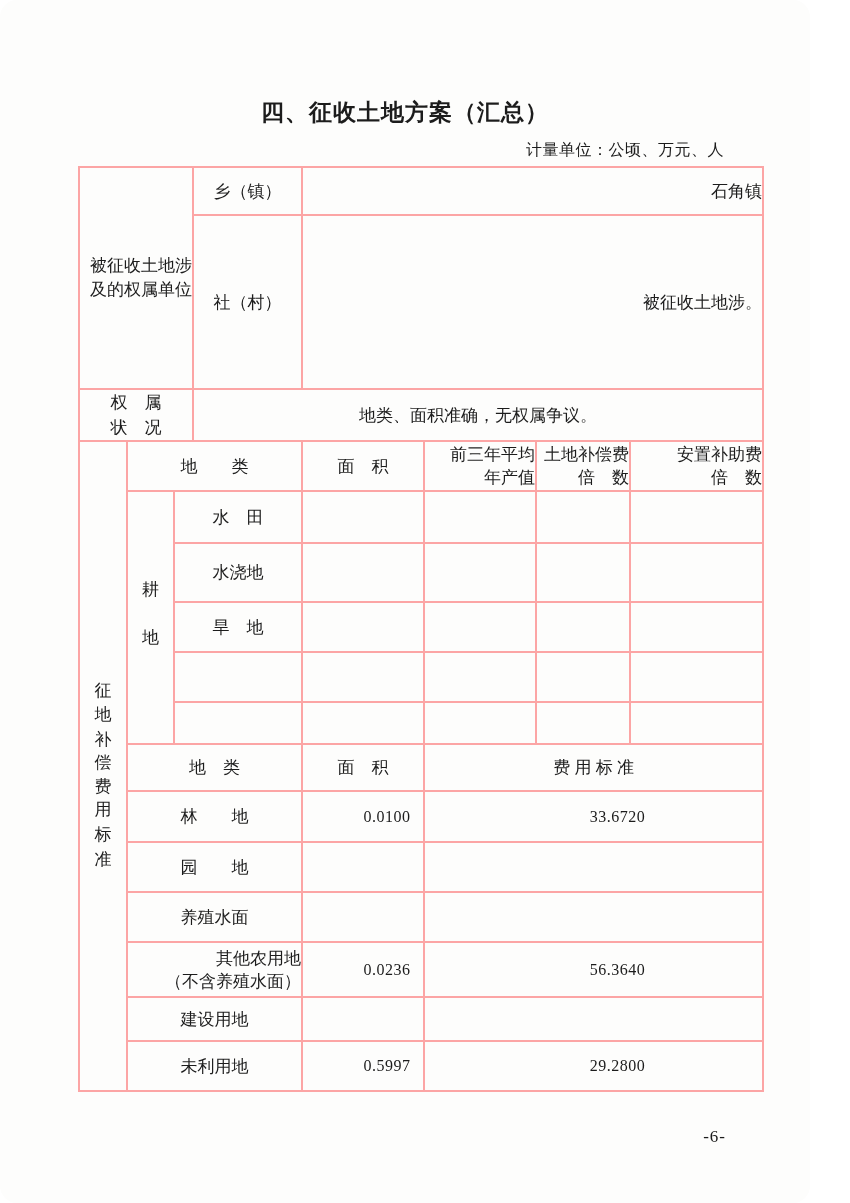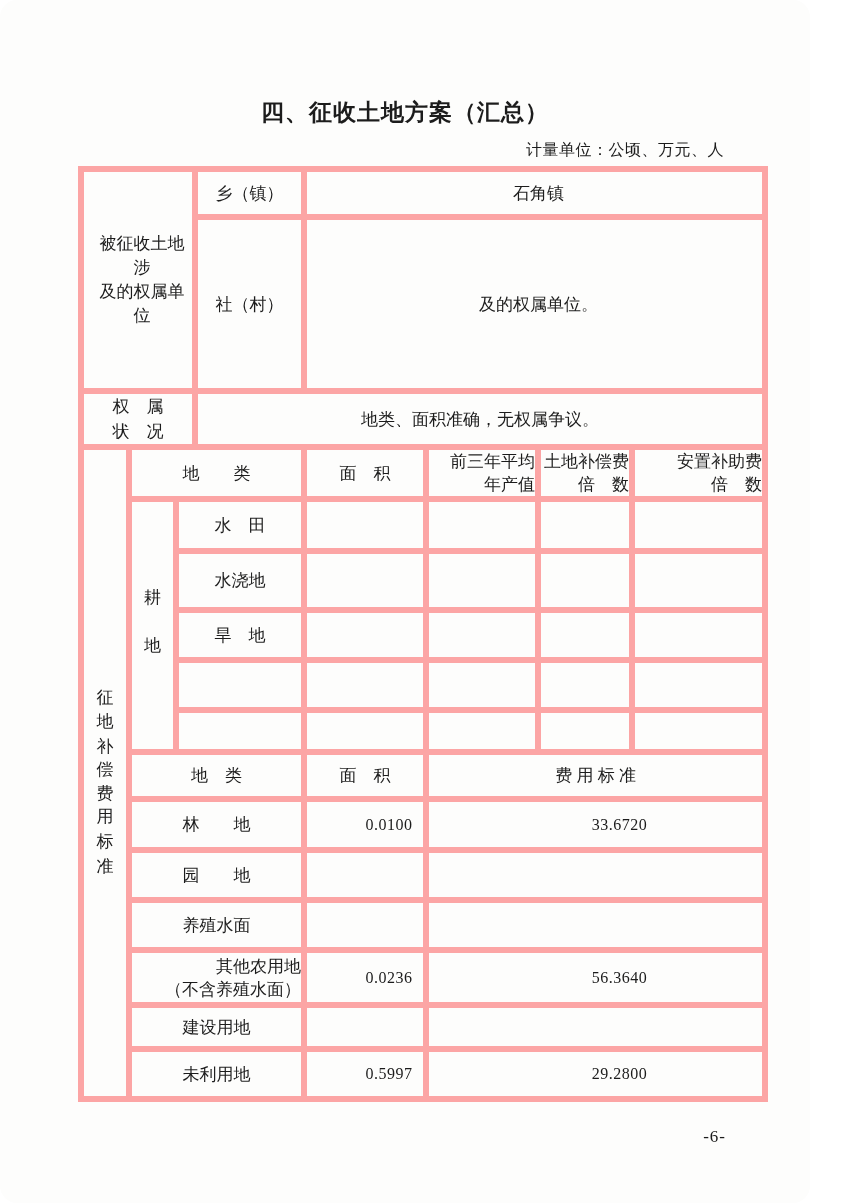--- a/index.html
+++ b/index.html
@@ -20,26 +20,26 @@
   }
   .unit-note{
     position:absolute;top:140px;right:86px;
     font-size:16px;letter-spacing:0.5px;
   }
   table.main{
     position:absolute;left:78px;top:166px;
     width:685px;border-collapse:collapse;table-layout:fixed;
   }
   td{
-    border:6px solid #fca5a5;
+    border:2px solid #fca5a5;
     font-size:17px;
     text-align:center;vertical-align:middle;
     padding:0;overflow:hidden;
   }
-  td.left{text-align:center;padding-left:8px;}
+  td.left{text-align:right;padding-left:8px;}
   .preline{white-space:pre-line;}
   .lh24{line-height:24px;}
   .lh26{line-height:25px;}
   .lh23{line-height:23px;text-align:right;}
   .num{font-size:16px;letter-spacing:0.5px;padding-left:48px;}
   .vert{
     writing-mode:vertical-lr;
     text-orientation:upright;
     display:inline-block;
     letter-spacing:24px;
@@ -73,21 +73,21 @@
 
     <tbody>
         <tr style="height:48px">
       <td colspan="3" rowspan="2" class="left preline lh24">被征收土地涉
 及的权属单位</td>
       <td>乡（镇）</td>
       <td colspan="4" class="left">石角镇</td>
     </tr>
     <tr style="height:174px">
       <td>社（村）</td>
-      <td colspan="4" class="left">及的权属单位。</td>
+      <td colspan="4" class="left">被征收土地涉。</td>
     </tr>
 
     <tr style="height:50px">
       <td colspan="3" class="preline lh26">权　属
 状　况</td>
       <td colspan="5">地类、面积准确，无权属争议。</td>
     </tr>
 
     <tr style="height:50px">
       <td rowspan="13">

